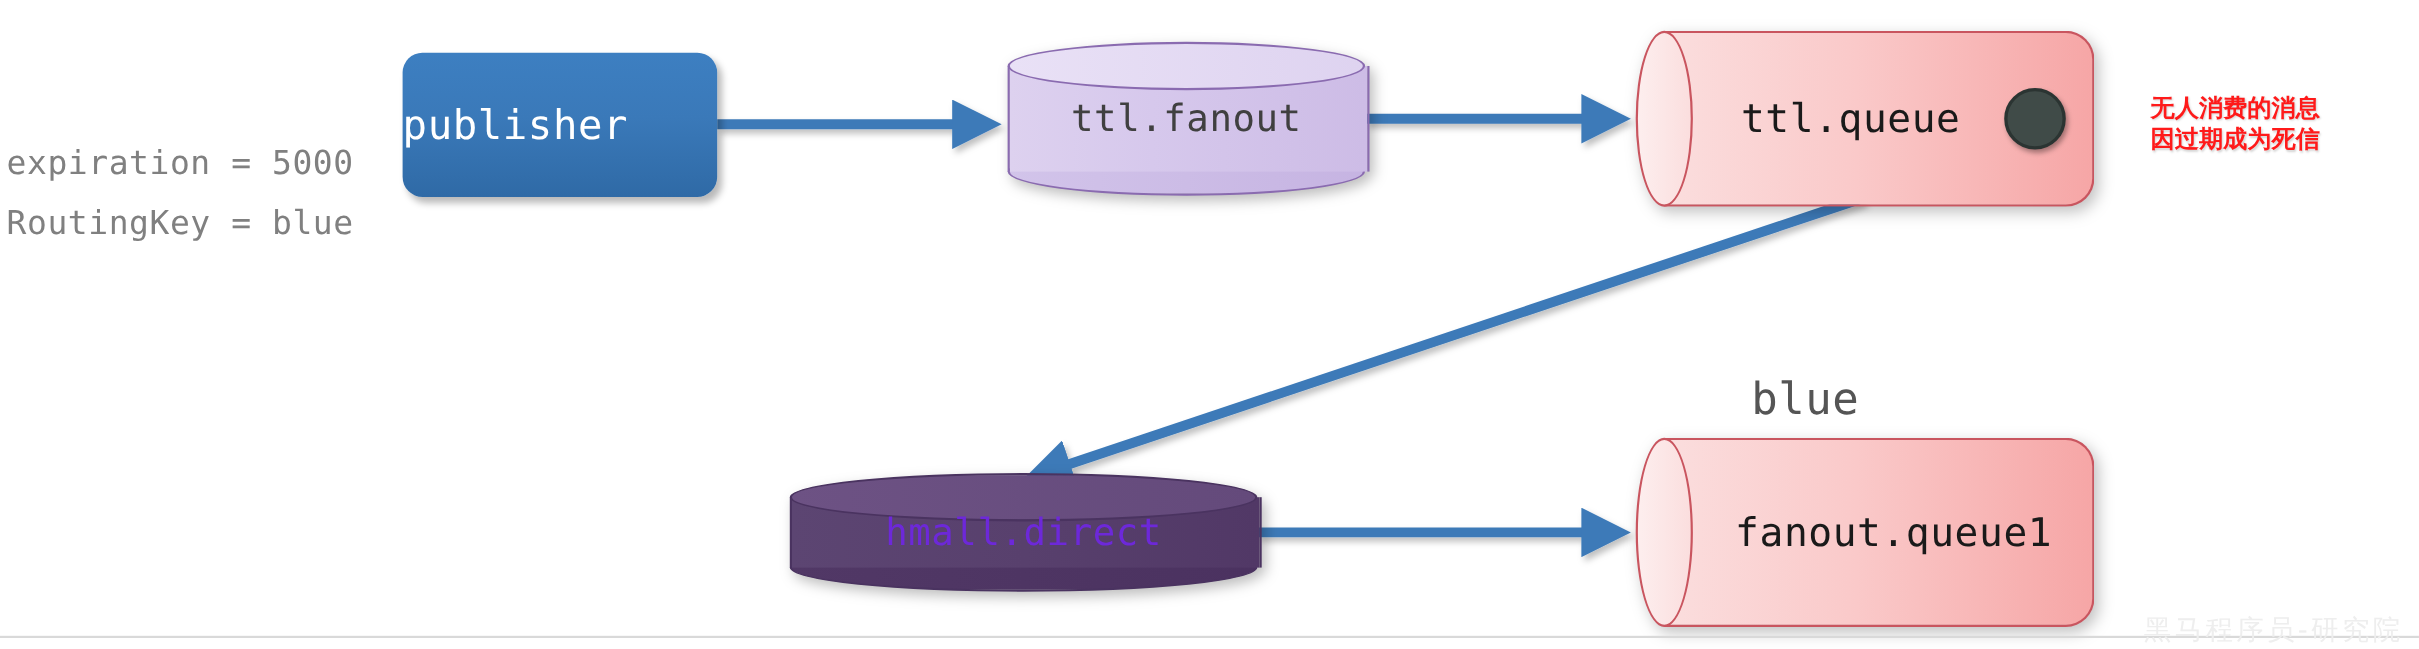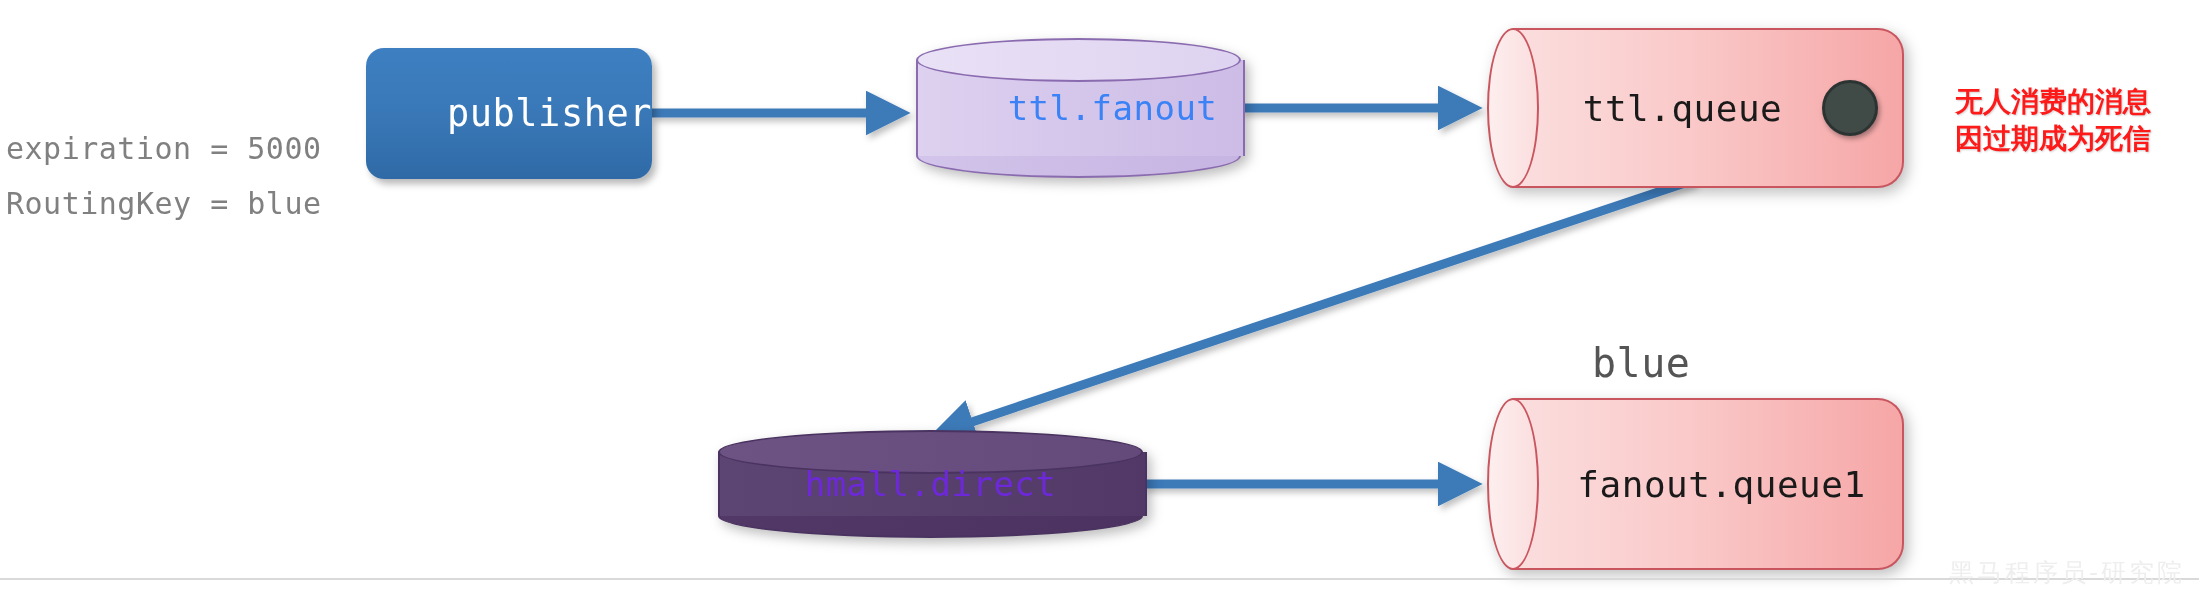--- a/index.html
+++ b/index.html
@@ -36,21 +36,21 @@
     position: absolute;
     left: 366px;
     top: 48px;
     width: 286px;
     height: 131px;
     border-radius: 18px;
     background: linear-gradient(to bottom, #3d7fc1 0%, #3a79b9 45%, #2f6aa6 100%);
     box-shadow: 4px 5px 7px rgba(0,0,0,0.28);
     display: flex;
     align-items: center;
-    justify-content: flex-end;
+    justify-content: flex-start;
   }
   #publisher-label {
     font-family: "DejaVu Sans Mono", monospace;
     font-size: 37px;
     color: #ffffff;
     letter-spacing: 0.5px;
   }
 
   
   .vcyl {
@@ -101,21 +101,21 @@
     border-right: 2px solid #8a6bb0;
   }
   #fanout-cyl .cap-top {
     background: linear-gradient(to right, #e9e1f6 0%, #ded3f0 100%);
     border: 2px solid #8a6bb0;
   }
   #fanout-cyl .cap-bottom {
     background: linear-gradient(to right, #d2c4ea 0%, #c6b4e2 100%);
     border: 2px solid #8a6bb0;
   }
-  #fanout-cyl .vlabel { color: #3b82f6; padding-left: 34px; }
+  #fanout-cyl .vlabel { color: #404040; }
 
   
   #direct-cyl {
     left: 718px;
     top: 430px;
     width: 425px;
     height: 108px;
     filter: drop-shadow(4px 5px 6px rgba(0,0,0,0.26));
   }
   #direct-cyl .body {
@@ -218,21 +218,21 @@
     color: #555555;
     letter-spacing: 0.5px;
   }
 
   
   #dead-letter-note {
     position: absolute;
     left: 1955px;
     top: 84px;
     font-family: "DejaVu Sans", sans-serif;
-    font-size: 28px;
+    font-size: 22px;
     font-weight: bold;
     color: #ff1a1a;
     line-height: 1.32;
     white-space: pre-line;
     text-shadow: 1px 1px 2px rgba(0,0,0,0.18);
   }
 
   
   #arrow-layer {
     position: absolute;

